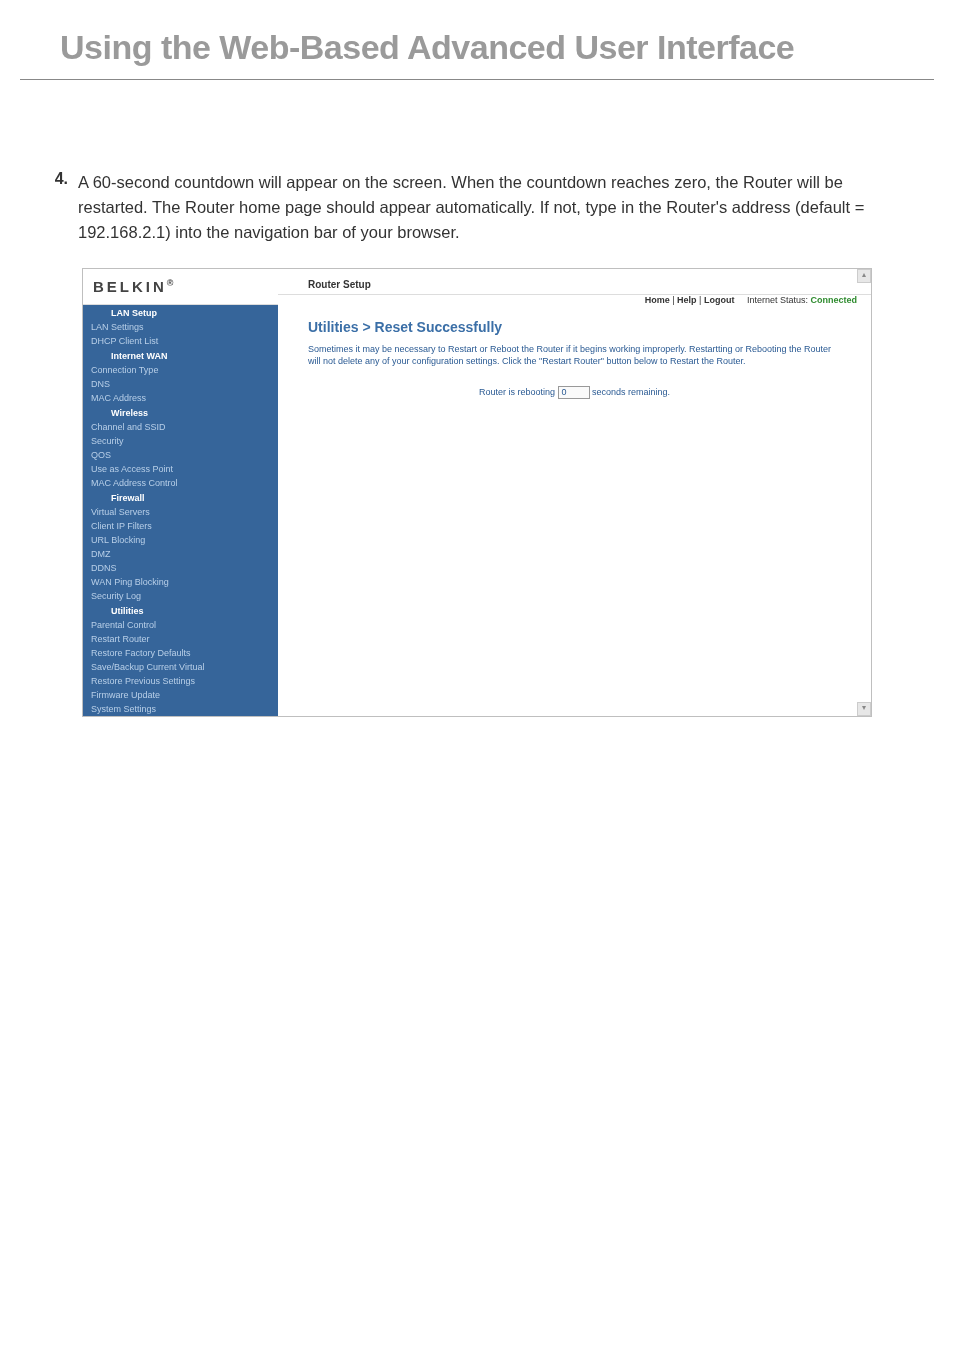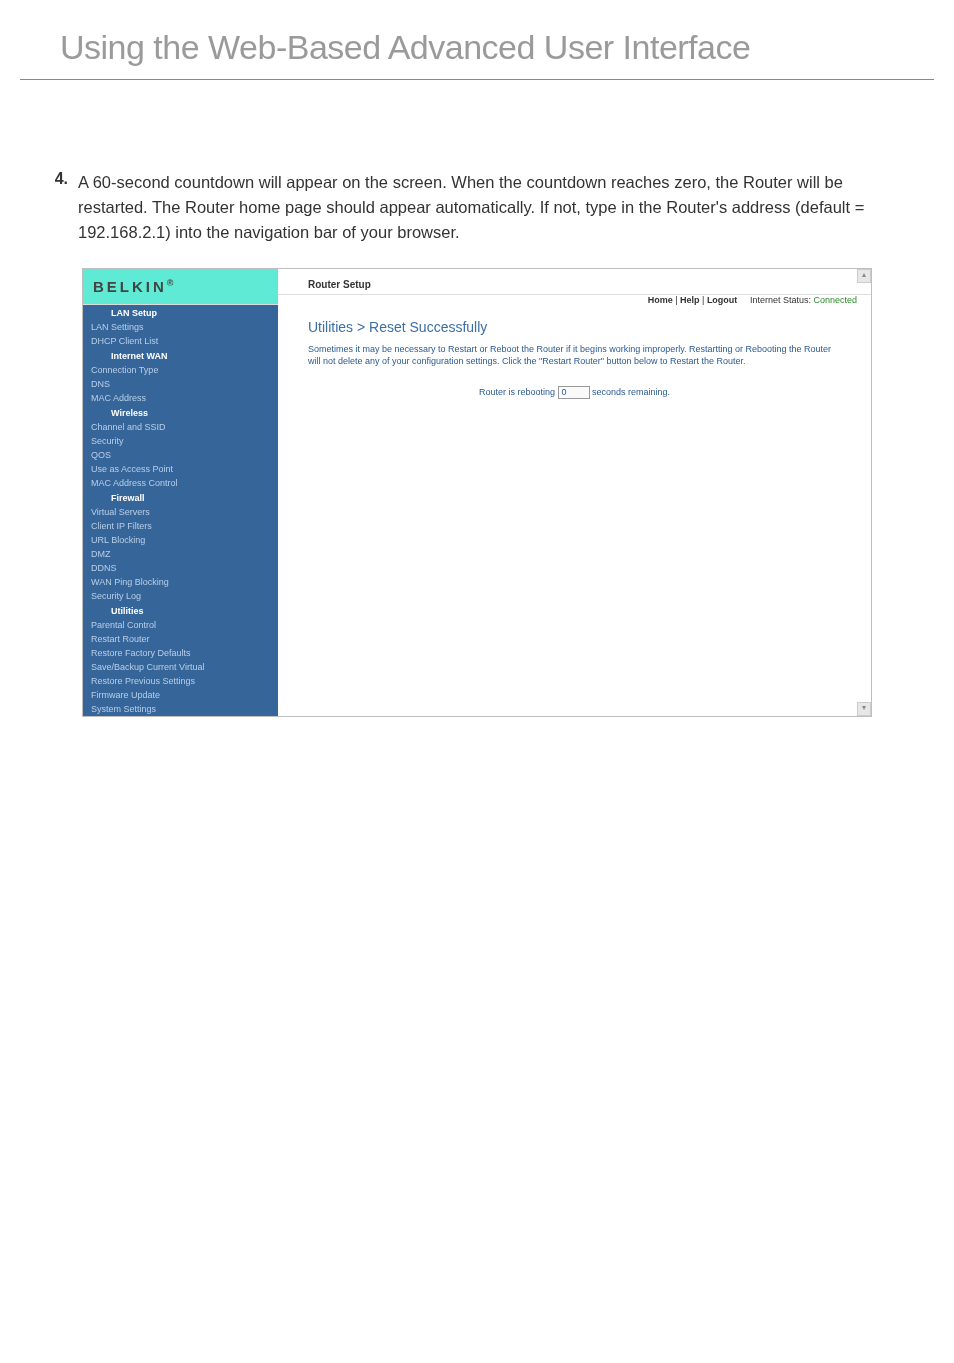--- a/index.html
+++ b/index.html
@@ -6,21 +6,21 @@
   body {
     font-family: Arial, Helvetica, sans-serif;
     background: #fff;
     color: #333;
     width: 954px;
     margin: 0 auto;
   }
   .page-title {
     font-size: 34px;
     color: #9a9a9a;
-    font-weight: 400;
+    font-weight: 700;
     padding: 28px 40px 12px 40px;
     letter-spacing: -0.5px;
     border-bottom: 1.5px solid #888;
     margin: 0 20px;
   }
   .content-block {
     display: flex;
     padding: 90px 40px 0 40px;
   }
   .step-num {
@@ -48,21 +48,21 @@
     position: relative;
   }
   .sidebar {
     width: 195px;
     background: #36659a;
     color: #b8cfe8;
     font-size: 9px;
     flex: 0 0 195px;
   }
   .logo-cell {
-    background: #5eead4;
+    background: #ffffff;
     padding: 9px 0 9px 10px;
     font-family: Arial, sans-serif;
     font-size: 15px;
     font-weight: bold;
     color: #444;
     letter-spacing: 3px;
     border-bottom: 1px solid #ddd;
   }
   .logo-small { font-size: 9px; vertical-align: top; letter-spacing: 0;}
   .sidebar-section {
@@ -90,25 +90,25 @@
     color: #333;
     border-bottom: 1px solid #ddd;
   }
   .breadcrumb {
     text-align: right;
     padding: 0 14px 4px 0;
     font-size: 9px;
     color: #333;
   }
   .breadcrumb a { color: #333; font-weight: bold; }
-  .status-conn { color: #2e8b2e; font-weight: normal; }
+  .status-conn { color: #2e8b2e; font-weight: bold; }
   .section-heading {
     color: #3b6fa7;
     font-size: 14px;
-    font-weight: 400;
+    font-weight: 700;
     padding: 10px 0 8px 30px;
   }
   .desc-text {
     font-size: 9px;
     color: #2a5a93;
     padding: 0 30px 0 30px;
     line-height: 1.35;
   }
   .reboot-line {
     text-align: center;

